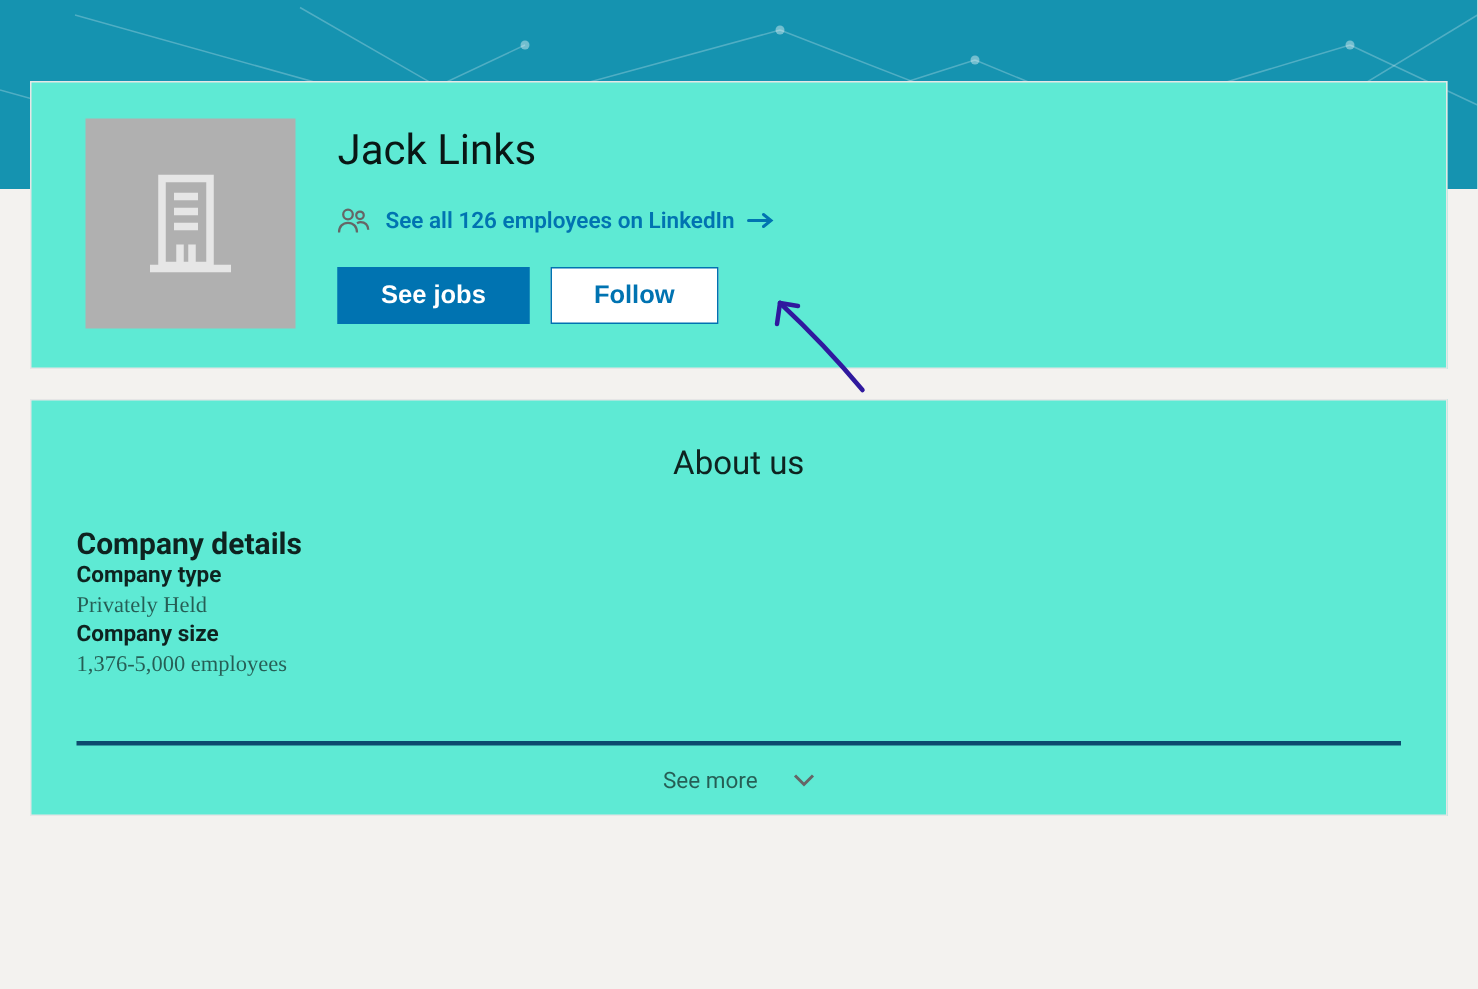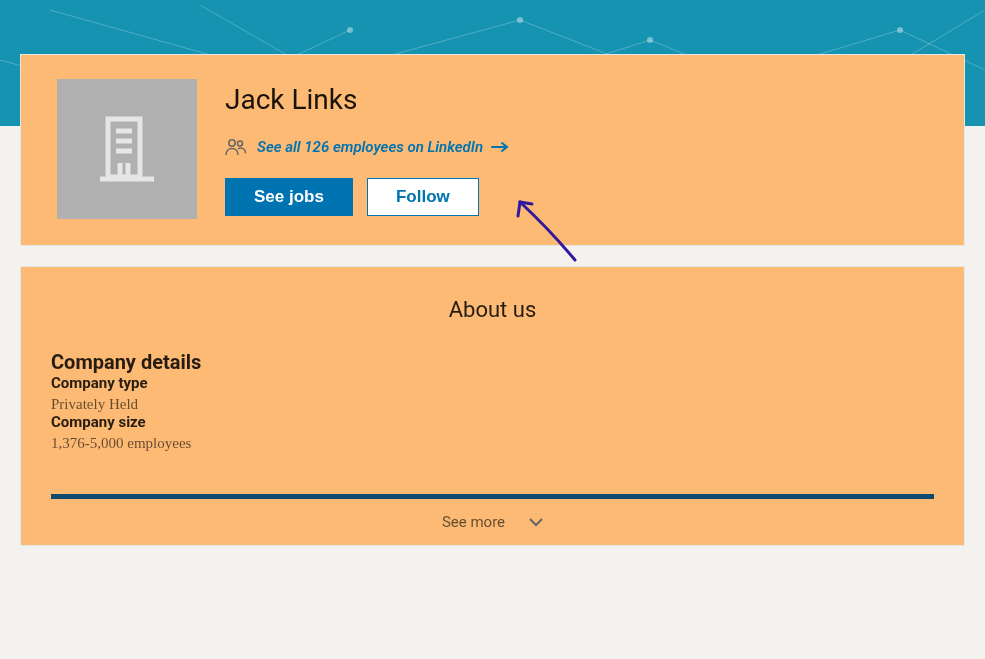--- a/index.html
+++ b/index.html
@@ -13,21 +13,21 @@
   }
   .banner {
     width: 100%;
     height: 126px;
     background: #1593b0;
     position: relative;
     overflow: hidden;
   }
   .banner svg { position: absolute; top: 0; left: 0; }
   .card {
-    background: #fdba74;
+    background: #5eead4;
     border: 1px solid #e6e6e6;
     margin-left: 20px;
     margin-right: 20px;
   }
   .profile-card {
     position: relative;
     margin-top: -72px;
     padding: 24px 24px 26px 36px;
     display: flex;
     align-items: flex-start;
@@ -53,21 +53,20 @@
   .subline {
     margin-top: 6px;
     font-size: 15px;
     color: rgba(0,0,0,0.6);
   }
   .employees-row {
     margin-top: 22px;
     display: flex;
     align-items: center;
     gap: 10px;
-    font-style: italic;
   }
   .employees-link {
     color: #0073b1;
     font-size: 15px;
     font-weight: 600;
     text-decoration: none;
     display: inline-flex;
     align-items: center;
     gap: 8px;
   }
@@ -114,21 +113,21 @@
     color: rgba(0,0,0,0.85);
   }
   .field-value {
     font-size: 15px;
     font-weight: 400;
     color: rgba(0,0,0,0.6);
     margin-top: 4px;
     font-family: Liberation Serif, serif;
   }
   .see-more-bar {
-    border-top: 5px solid #0c4a6e;
+    border-top: 3px solid #0c4a6e;
     margin-top: 42px;
     padding: 14px 0;
     text-align: center;
     color: rgba(0,0,0,0.6);
     font-size: 15px;
     cursor: pointer;
     display: flex;
     align-items: center;
     justify-content: center;
     gap: 24px;

